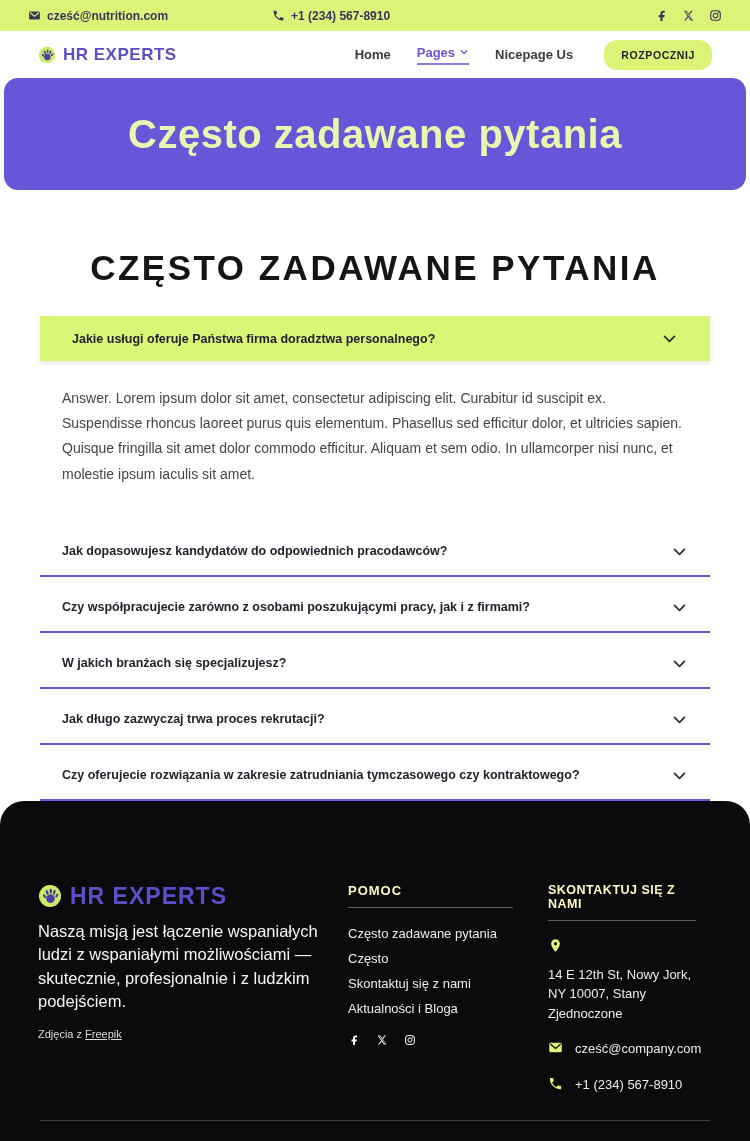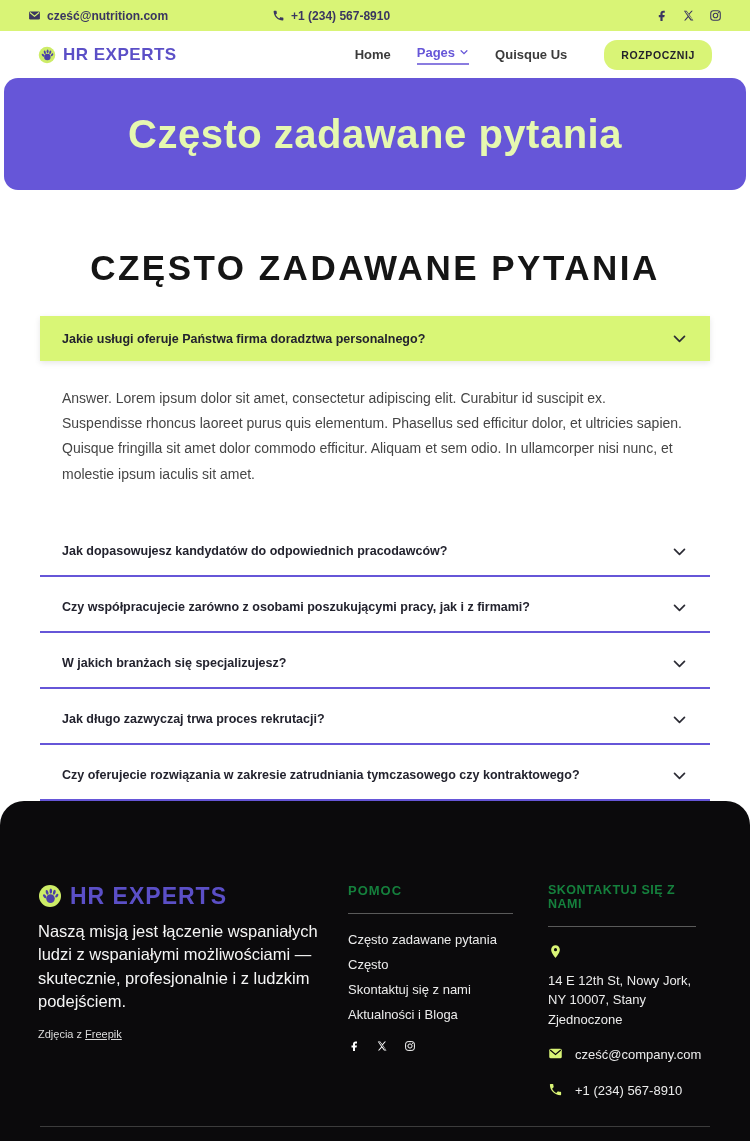--- a/index.html
+++ b/index.html
@@ -51,21 +51,21 @@
 
   
   .main { flex:1 1 auto; padding-top:58px; }
   .page-heading {
     text-align:center; font-size:35px; font-weight:800;
     letter-spacing:2.5px; color:#151515;
   }
   .faq { margin:28px 40px 0; }
   .faq-expanded-header {
     background:#d9f676; height:45px; display:flex; align-items:center;
-    padding:0 22px; cursor:pointer;
+    padding:0 32px; cursor:pointer;
     box-shadow:0 2px 6px rgba(0,0,0,0.10);
   }
   .faq-q { font-size:12.5px; font-weight:bold; color:#23232e; }
   .chev { width:17px; height:17px; color:#2c2c35; margin-left:auto; flex:0 0 17px; }
   .faq-answer { padding:25px 22px 4px; font-size:14px; line-height:1.8; color:#454545; }
   .faq-list { margin-top:30px; }
   .faq-row {
     display:flex; align-items:center; padding:22px 22px 15px;
     border-bottom:2px solid #6656d8; cursor:pointer; background:#fff;
   }
@@ -80,22 +80,22 @@
   .f-col-brand { width:310px; }
   .f-brand { display:flex; align-items:center; gap:8px; }
   .f-brand .logo-icon { width:24px; height:24px; }
   .f-brand-name { font-size:23px; font-weight:bold; color:#5b4fc7; letter-spacing:1px; }
   .f-mission { margin-top:10px; font-size:16.5px; line-height:1.42; color:#f5f5f5; }
   .f-credits { margin-top:15px; font-size:11px; color:#dcdcdc; }
   .f-credits a { color:#dcdcdc; text-decoration:underline; cursor:pointer; }
   .f-col-help { width:200px; font-size:13px; }
   .f-col-contact { flex:1; font-size:13px; }
   .f-heading {
-    font-size:13px; font-weight:bold; letter-spacing:1px; color:#15803d;
-    padding-bottom:15px; border-bottom:1px solid #5a5a5a; width:165px;
+    font-size:13px; font-weight:bold; letter-spacing:1px; color:#fef9c3;
+    padding-bottom:9px; border-bottom:1px solid #5a5a5a; width:165px;
   }
   .f-heading.contact { font-size:12.5px; width:148px; letter-spacing:0.5px; }
   .f-links { list-style:none; margin-top:14px; }
   .f-links li { padding:4px 0 6px; color:#ececec; cursor:pointer; }
   .f-social { display:flex; gap:16px; margin-top:12px; }
   .f-social .s-icon { width:12px; height:12px; color:#ffffff; cursor:pointer; }
   .f-contact-item { display:flex; gap:12px; margin-top:16px; line-height:1.5; color:#ececec; }
   .f-contact-item .c-icon { width:15px; height:15px; flex:0 0 15px; color:#d9f476; margin-top:1px; }
   .f-contact-item.addr { flex-wrap:wrap; max-width:172px; }
   .footer-divider { border-top:1px solid #3c3c3c; margin:26px 40px 0; }
@@ -154,21 +154,21 @@
     <span class="brand-name">HR EXPERTS</span>
   </div>
   <nav class="nav">
     <span class="nav-link">Home</span>
     <span class="nav-link active">
       <span>Pages</span>
       <svg class="nav-caret" viewBox="0 0 24 24" fill="none" stroke="#6656d8" stroke-width="3" stroke-linecap="round">
         <polyline points="5 9 12 16 19 9"></polyline>
       </svg>
     </span>
-    <span class="nav-link">Quisque Us</span>
+    <span class="nav-link">Nicepage Us</span>
   </nav>
   <button class="cta-btn">ROZPOCZNIJ</button>
 </div>
 
 <div class="hero">
   <div class="hero-title">Często zadawane pytania</div>
 </div>
 
 <div class="main">
   <h1 class="page-heading">CZĘSTO ZADAWANE PYTANIA</h1>

